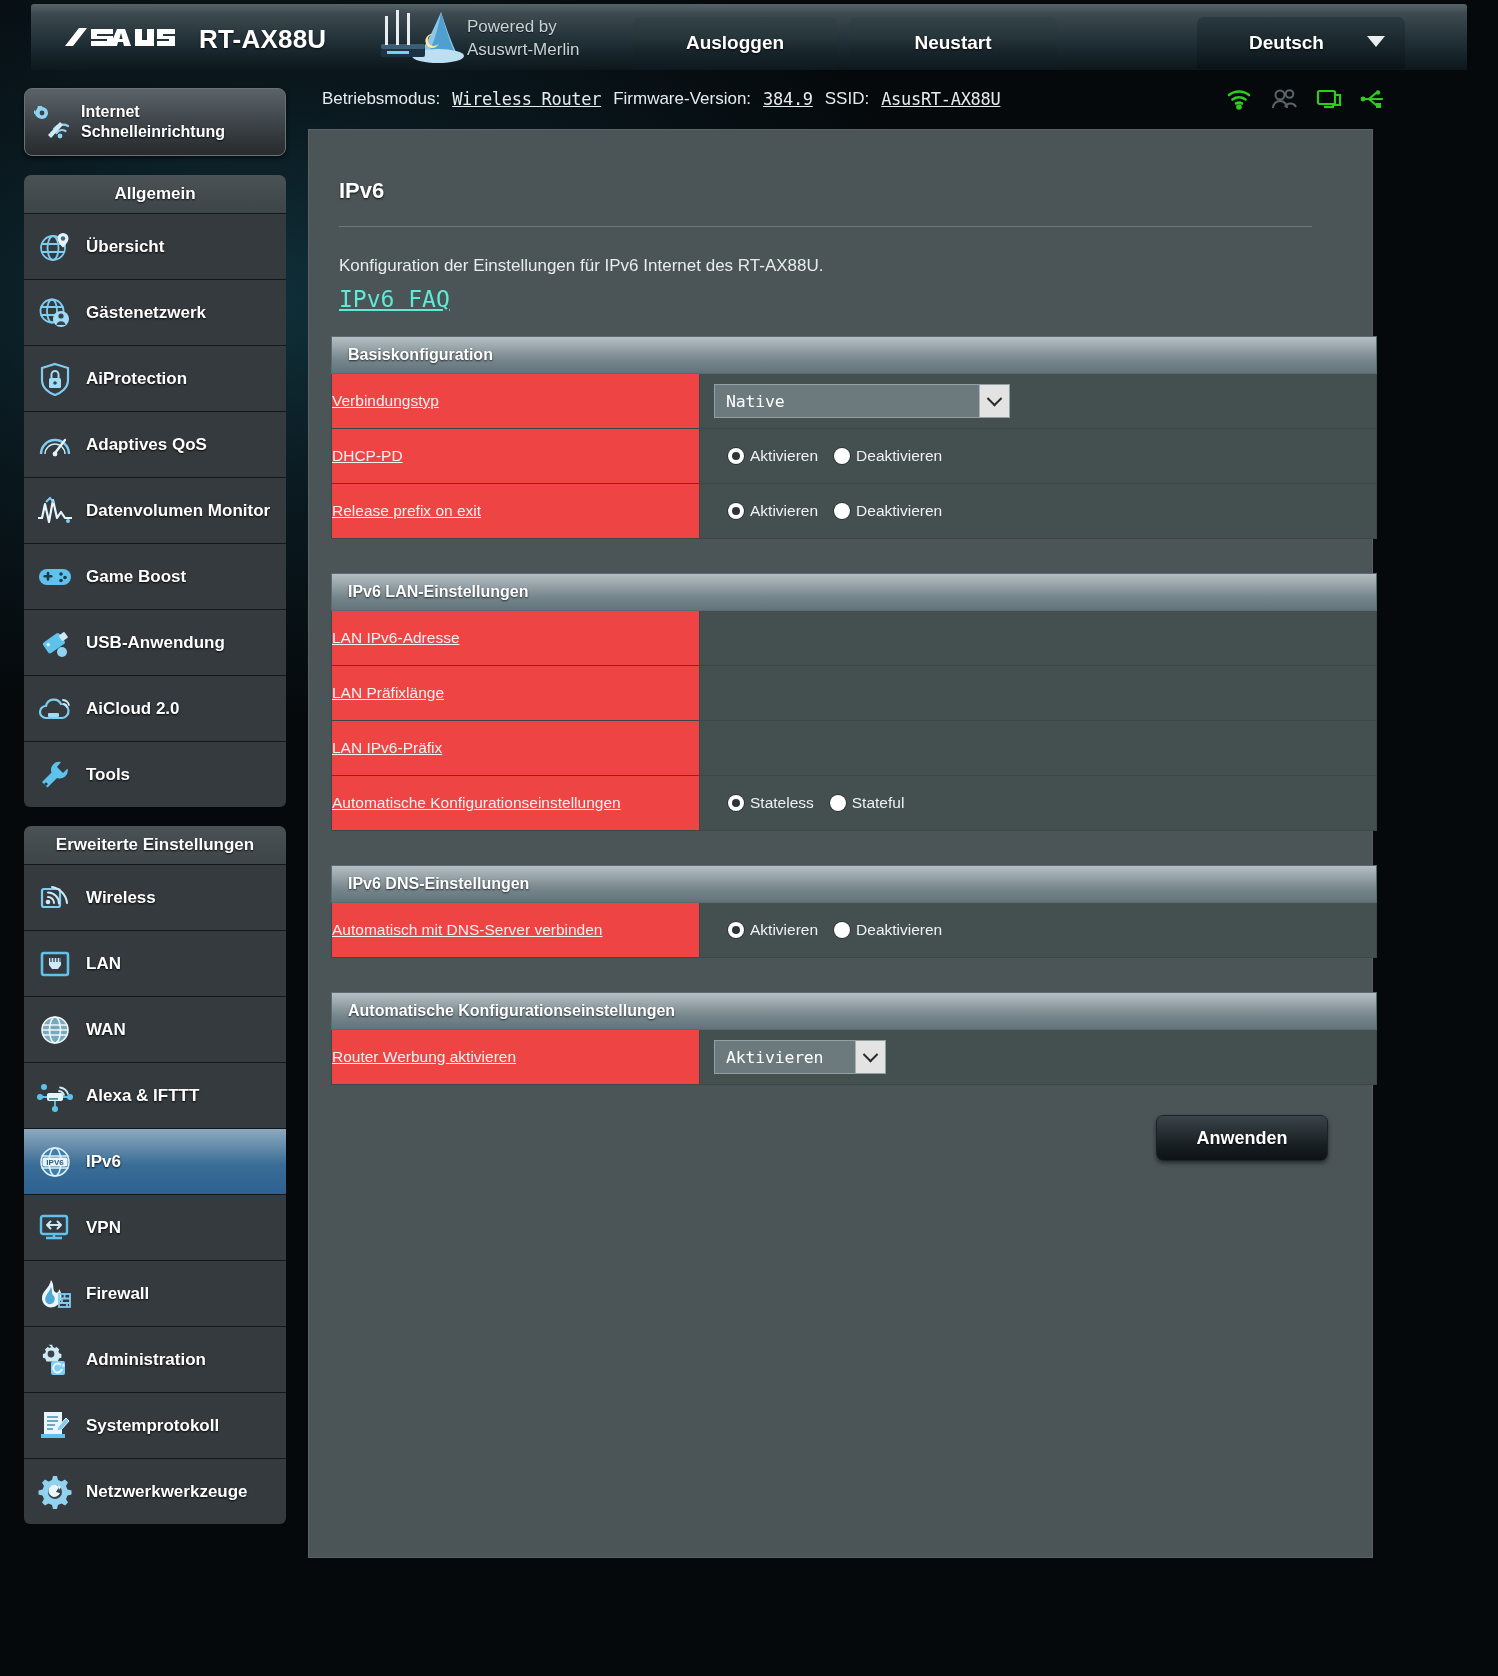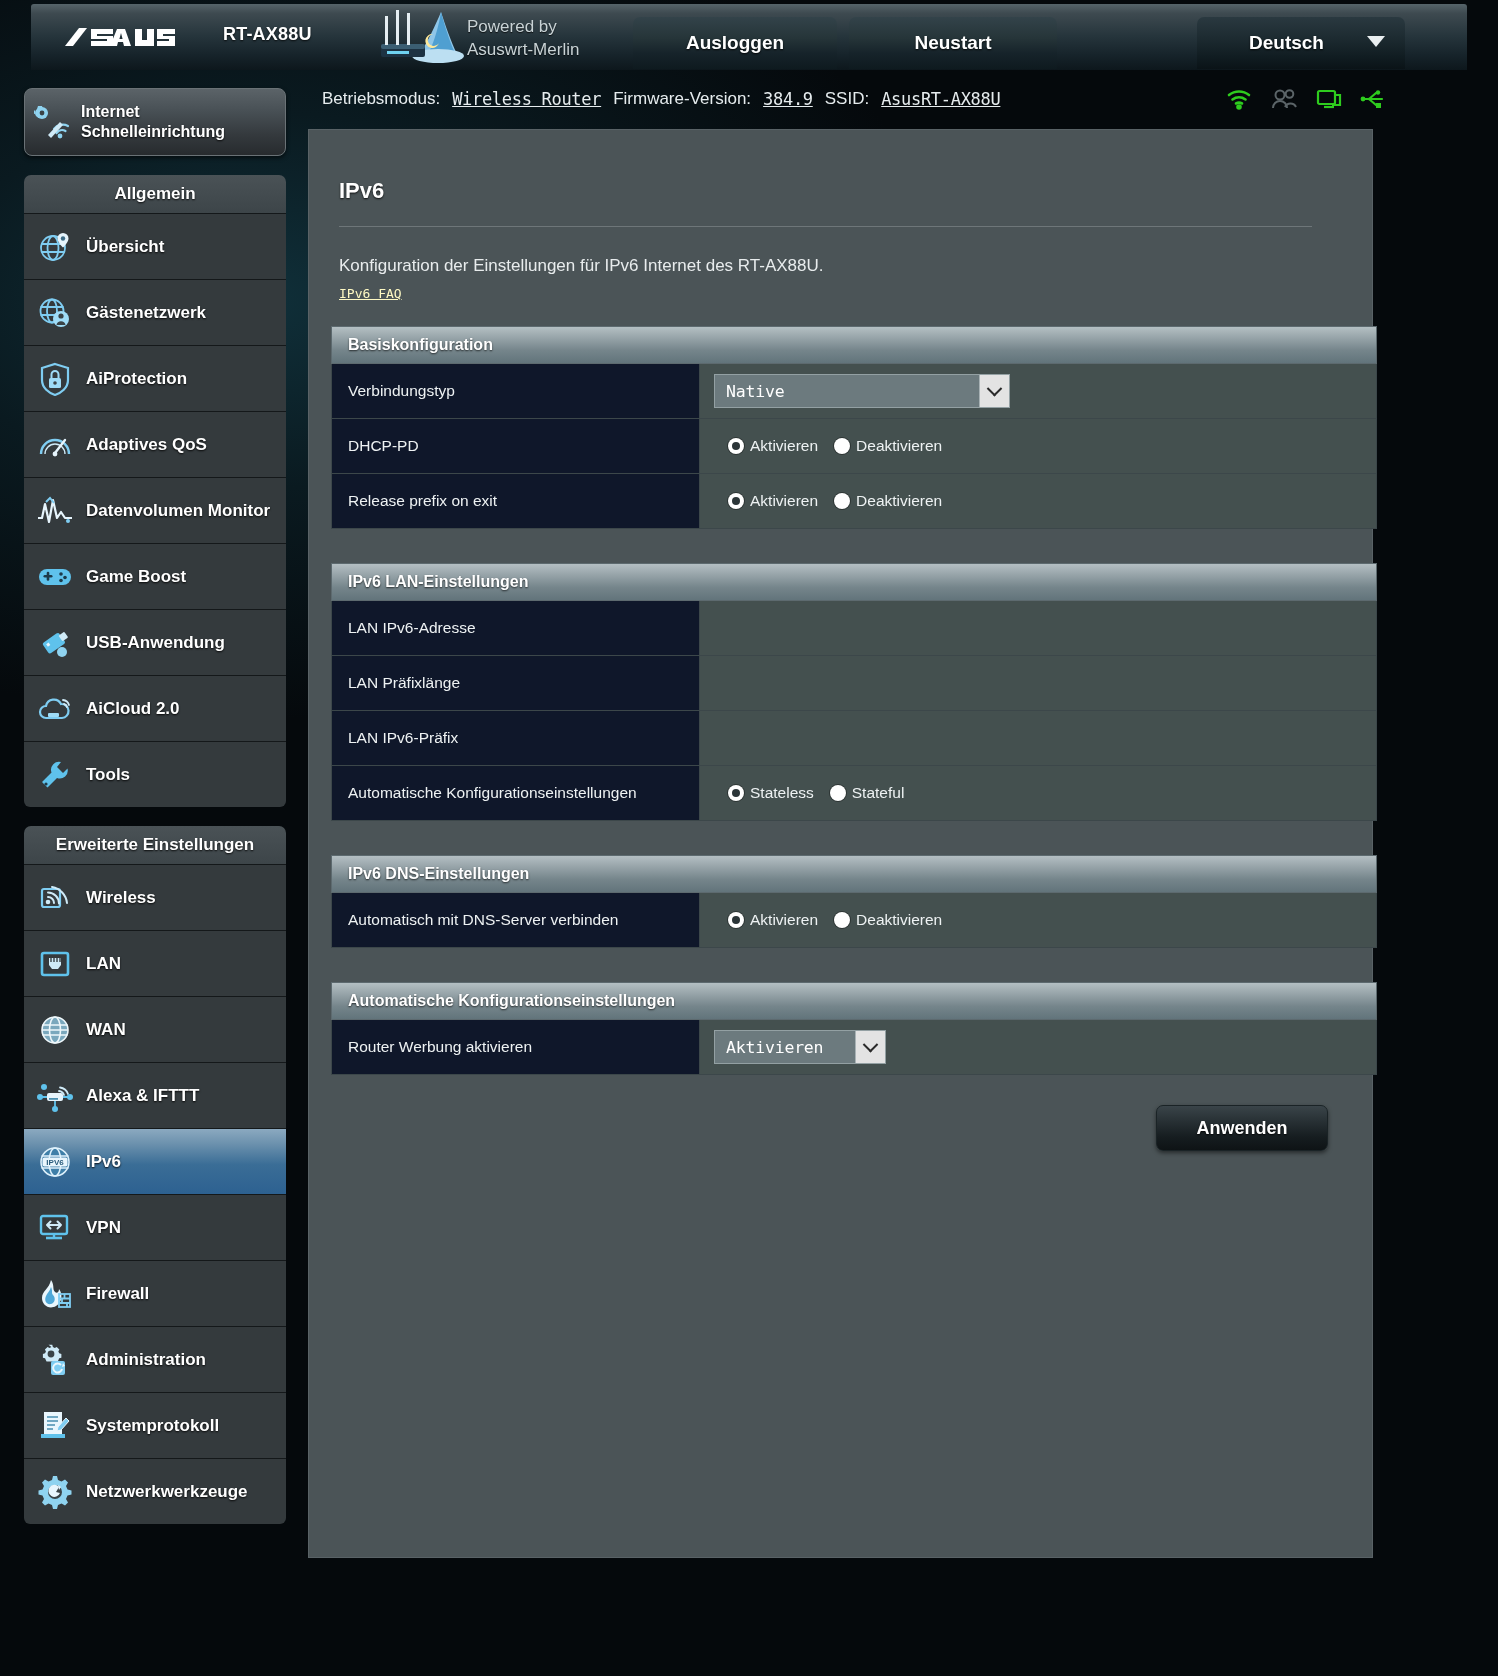--- a/index.html
+++ b/index.html
@@ -33,24 +33,23 @@
 
   .asus-logo {
     position: absolute; left: 32px; top: 20px;
     width: 112px; height: 27px;
     display: flex; align-items: center; justify-content: center;
   }
   .asus-logo svg { display:block; }
 
   .model-name {
     position: absolute; left: 168px; top: 20px;
-    font-size: 18px; font-weight: bold; color: #ffffff;
+    font-size: 26px; font-weight: bold; color: #ffffff;
     letter-spacing: 0.2px;
     text-shadow: 0 1px 2px rgba(0,0,0,.8);
-    margin-left: 24px;
   }
 
   
   .merlin-art {
     position: absolute; left: 340px; top: 0px;
     width: 120px; height: 68px;
   }
   .powered-by {
     position: absolute; left: 430px; top: 11px;
     width: 180px; height: 46px;
@@ -181,21 +180,21 @@
     margin: 22px 16px 0 16px;
     height: 1px; background: #6e7679;
   }
   .desc {
     margin: 26px 0 0 16px;
     color: #e8eced; font-size: 17px; line-height: 26px;
   }
   .faq-link {
     display: inline-block;
     margin: 7px 4px 0 16px;
-    color: #fef9c3; font-size: 13px;
+    color: #5eead4; font-size: 23px;
     font-family: "DejaVu Sans Mono", monospace;
     text-decoration: underline;
     cursor: pointer;
   }
 
   
   .ftable { margin: 24px 8px 0 8px; width: 1046px; }
   .sect-head {
     height: 38px;
     background: linear-gradient(to bottom, #b4bfc3 0%, #97a4a9 30%, #75858b 65%, #62747b 100%);
@@ -203,25 +202,25 @@
     padding-left: 16px;
     color: #ffffff; font-size: 16px; font-weight: bold;
     text-shadow: 0 1px 2px rgba(0,0,0,.7);
     border: 1px solid #5d6a6f;
   }
   .frow { display: flex; border-bottom: 1px solid #3c474a; }
   .fgroup { border-left: 1px solid #3c474a; border-right: 1px solid #3c474a; }
   .fgroup .frow:last-child { border-bottom: 1px solid #3c474a; }
   .flabel {
     width: 368px; min-height: 54px;
-    background: #0f172a;
+    background: #ef4444;
     display: flex; align-items: center;
-    padding-left: 16px;
     color: #eef2f3; font-size: 15.5px;
     border-right: 1px solid #3c474a;
+    text-decoration: underline;
   }
   .fvalue {
     flex: 1; min-height: 54px;
     background: #44504f;
     display: flex; align-items: center;
     padding-left: 14px;
   }
   .spacer-row { height: 10px; background: #4b5457; }
 
   

